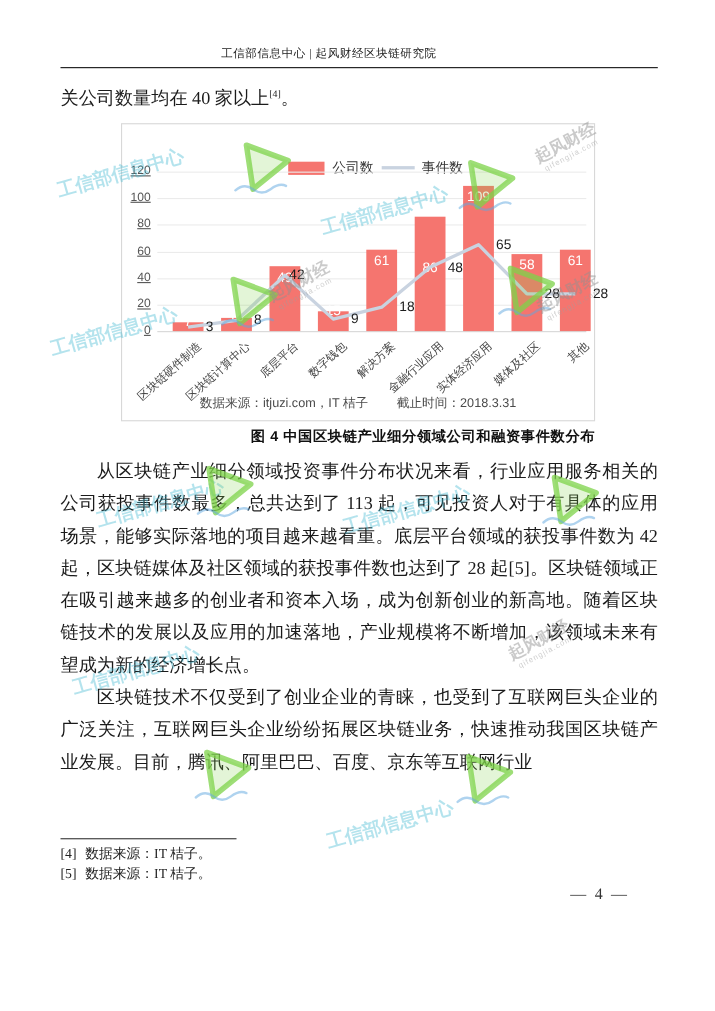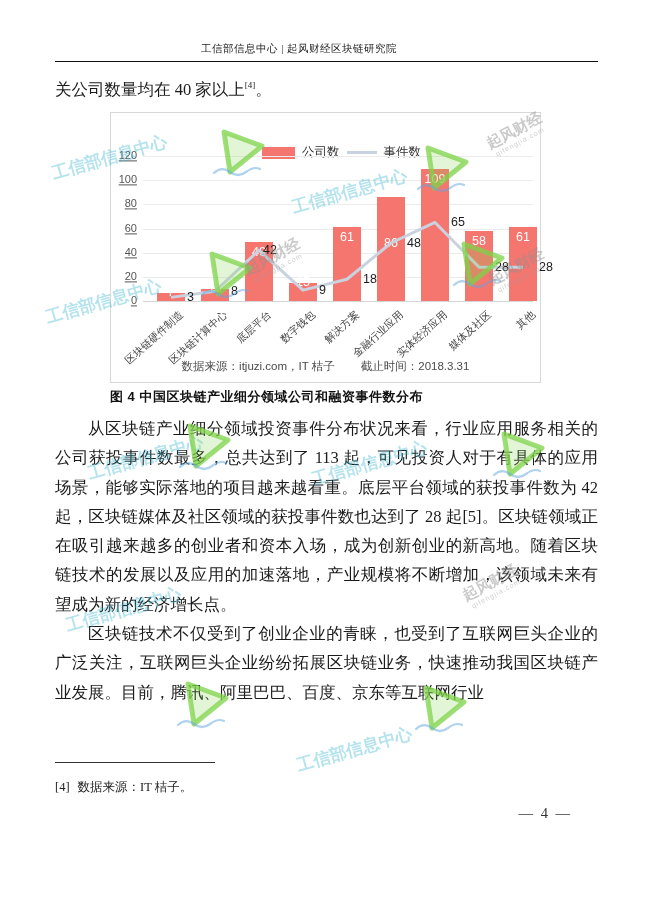--- a/index.html
+++ b/index.html
@@ -63,35 +63,35 @@
   .cat-label{
     position:absolute;font-size:10.5px;color:#444;white-space:nowrap;
     transform:translateX(-100%) rotate(-42deg);transform-origin:100% 0%;
   }
   .source-row{
     position:absolute;top:246px;left:0;width:100%;
     display:flex;justify-content:center;gap:26px;
     font-size:11.5px;color:#4a4a4a;
   }
   .fig-caption{
-    position:absolute;left:110px;top:388px;width:431px;text-align:left;
+    position:absolute;left:110px;top:388px;width:431px;text-align:right;
     font-size:13px;font-weight:bold;color:#111;
     font-family:"Liberation Sans","DejaVu Sans",sans-serif;letter-spacing:.5px;
   }
   
   .flow{
     position:absolute;left:55px;top:414px;width:543px;
     font-size:16.5px;line-height:29.3px;text-align:justify;
   }
   .flow p{margin:0;text-indent:2em;}
   
   .fn-rule{position:absolute;left:55px;top:762px;width:160px;border-top:1.2px solid #333;}
   .footnotes{
     position:absolute;left:55px;top:768px;width:400px;
-    font-size:12.5px;line-height:17.5px;color:#222;margin-top:11px;
+    font-size:12.5px;line-height:17.5px;color:#222;
   }
   .footnotes .fn-label{margin-right:8px;}
   .page-num{
     position:absolute;top:805px;right:78px;
     font-size:14.5px;color:#333;letter-spacing:2px;
   }
   
   .wm-layer{position:absolute;inset:0;pointer-events:none;z-index:5;}
   .wm-teal{
     position:absolute;font-family:"Liberation Sans","DejaVu Sans",sans-serif;
@@ -186,20 +186,21 @@
 <div class="fig-caption">图 4 中国区块链产业细分领域公司和融资事件数分布</div>
 
 <div class="flow">
   <p>从区块链产业细分领域投资事件分布状况来看，行业应用服务相关的公司获投事件数最多，总共达到了 113 起，可见投资人对于有具体的应用场景，能够实际落地的项目越来越看重。底层平台领域的获投事件数为 42 起，区块链媒体及社区领域的获投事件数也达到了 28 起[5]。区块链领域正在吸引越来越多的创业者和资本入场，成为创新创业的新高地。随着区块链技术的发展以及应用的加速落地，产业规模将不断增加，该领域未来有望成为新的经济增长点。</p>
   <p>区块链技术不仅受到了创业企业的青睐，也受到了互联网巨头企业的广泛关注，互联网巨头企业纷纷拓展区块链业务，快速推动我国区块链产业发展。目前，腾讯、阿里巴巴、百度、京东等互联网行业</p>
 </div>
 
 <div class="fn-rule"></div>
 <div class="footnotes">
   <div><span class="fn-label">[4]</span><span>数据来源：IT 桔子。</span></div>
+  <div><span class="fn-label">[5]</span><span>数据来源：IT 桔子。</span></div>
 </div>
 
 <div class="page-num">— 4 —</div>
 
 <div class="wm-layer" id="wm-layer">
     <div class="wm-teal" style="left: 50px; top: 146px;">工信部信息中心</div>
     <div class="wm-teal" style="left: 290px; top: 180px;">工信部信息中心</div>
     <div class="wm-teal" style="left: 44px; top: 290px;">工信部信息中心</div>
     <div class="wm-teal" style="left: 86px; top: 446px;">工信部信息中心</div>
     <div class="wm-teal" style="left: 310px; top: 452px;">工信部信息中心</div>

